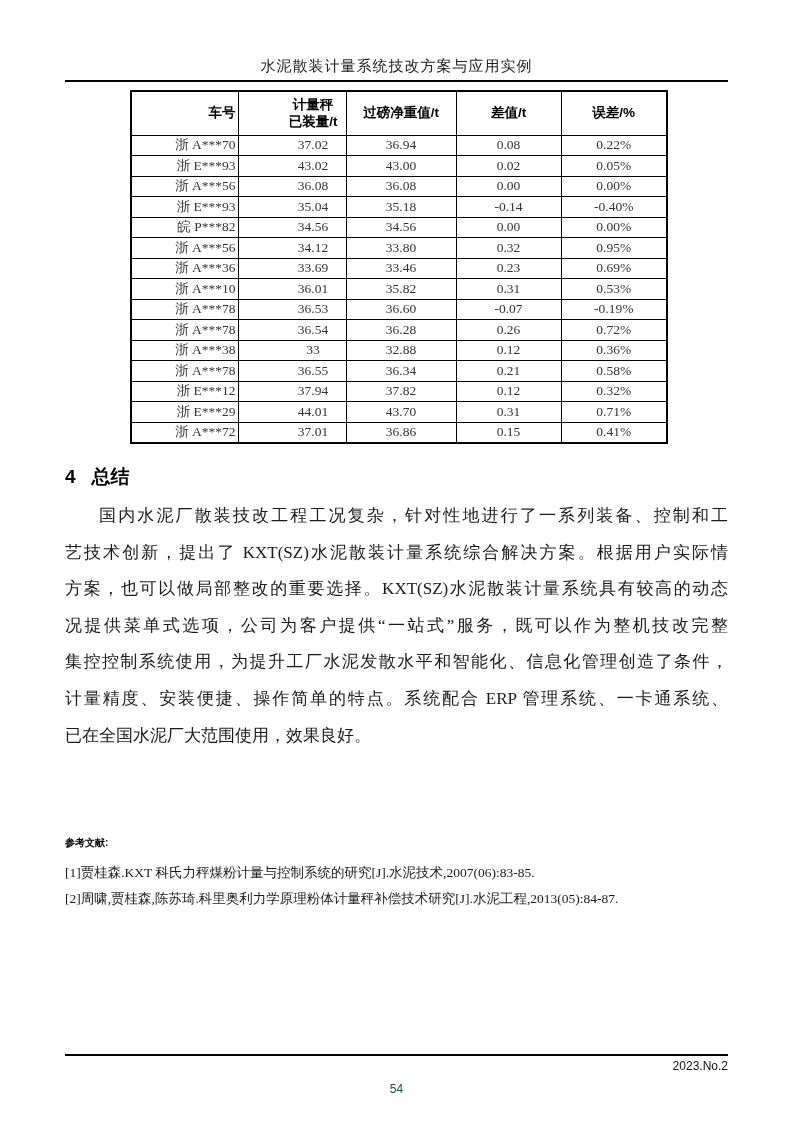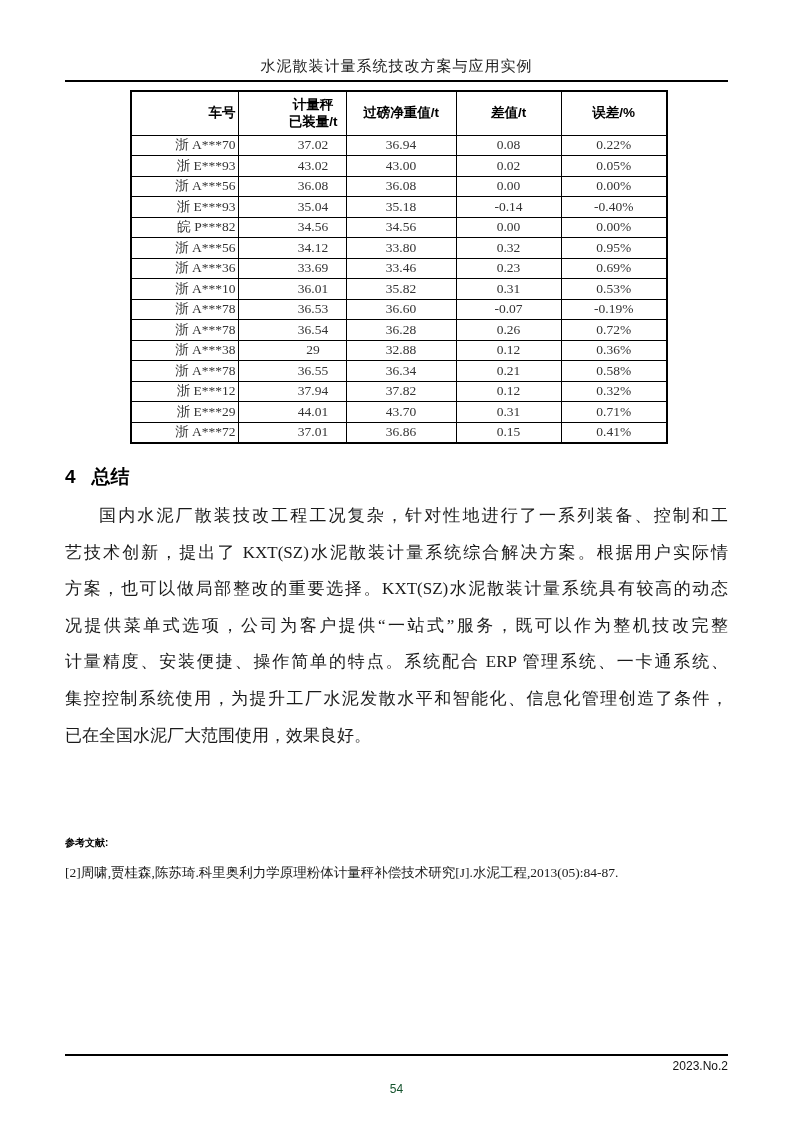--- a/index.html
+++ b/index.html
@@ -208,21 +208,21 @@
         </tr>
         <tr>
           <td>浙 A***78</td>
           <td>36.54</td>
           <td>36.28</td>
           <td>0.26</td>
           <td>0.72%</td>
         </tr>
         <tr>
           <td>浙 A***38</td>
-          <td>29</td>
+          <td>33</td>
           <td>32.88</td>
           <td>0.12</td>
           <td>0.36%</td>
         </tr>
         <tr>
           <td>浙 A***78</td>
           <td>36.55</td>
           <td>36.34</td>
           <td>0.21</td>
           <td>0.58%</td>
@@ -253,28 +253,29 @@
 
   <div class="section-heading">
     <span class="num">4</span><span>总结</span>
   </div>
 
   <div class="body-text" id="body-text">
       <div class="body-line first">国内水泥厂散装技改工程工况复杂，针对性地进行了一系列装备、控制和工</div>
       <div class="body-line">艺技术创新，提出了 KXT(SZ)水泥散装计量系统综合解决方案。根据用户实际情</div>
       <div class="body-line">方案，也可以做局部整改的重要选择。KXT(SZ)水泥散装计量系统具有较高的动态</div>
       <div class="body-line">况提供菜单式选项，公司为客户提供“一站式”服务，既可以作为整机技改完整</div>
+      <div class="body-line">集控控制系统使用，为提升工厂水泥发散水平和智能化、信息化管理创造了条件，</div>
       <div class="body-line">计量精度、安装便捷、操作简单的特点。系统配合 ERP 管理系统、一卡通系统、</div>
-      <div class="body-line">集控控制系统使用，为提升工厂水泥发散水平和智能化、信息化管理创造了条件，</div>
       <div class="body-line last">已在全国水泥厂大范围使用，效果良好。</div>
     </div>
 
   <div class="ref-heading">参考文献:</div>
 
   <div class="ref-list" id="ref-list">
+      <div class="ref-item">[1]贾桂森.KXT 科氏力秤煤粉计量与控制系统的研究[J].水泥技术,2007(06):83-85.</div>
       <div class="ref-item">[2]周啸,贾桂森,陈苏琦.科里奥利力学原理粉体计量秤补偿技术研究[J].水泥工程,2013(05):84-87.</div>
     </div>
 
   <div class="footer-rule"></div>
 
   <div class="footer-page">54</div>
 
   <div class="footer-issue">2023.No.2</div>
 
 </div>

